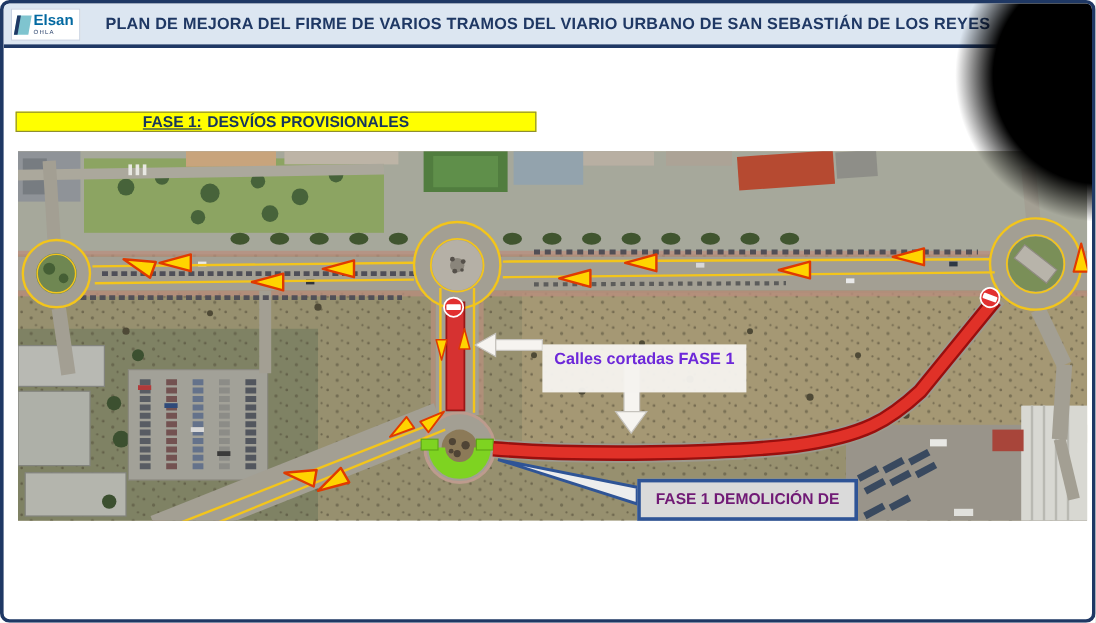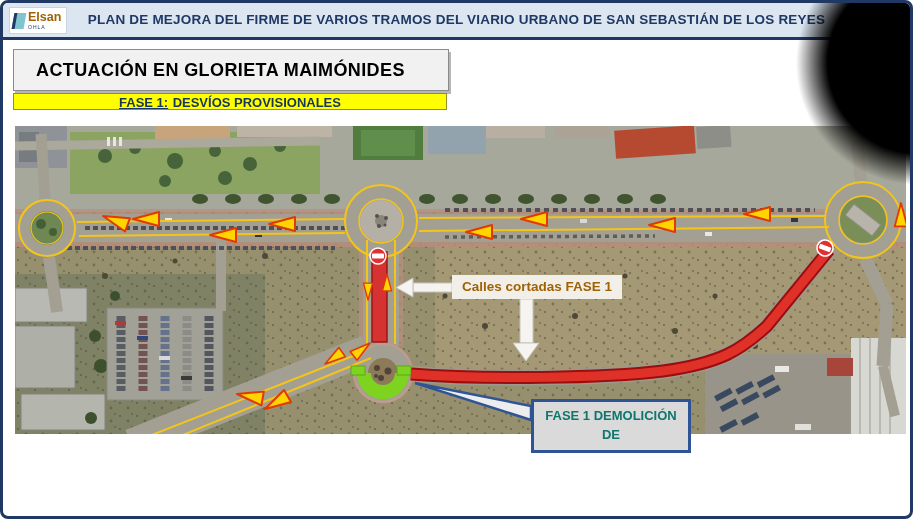--- a/index.html
+++ b/index.html
@@ -9,62 +9,59 @@
   
   .header{position:absolute;left:0;top:0;width:100%;height:37px;box-sizing:border-box;
           background:#DCE6F1;border-bottom:3px solid #1F3864;}
   .header-title{position:absolute;left:0;right:0;top:9px;text-align:center;
           color:#1F3864;font-weight:bold;font-size:13.5px;letter-spacing:.2px;}
   .logo{position:absolute;left:6px;top:4px;width:58px;height:27px;background:#fff;
         border:1px solid #c9d2e2;display:flex;align-items:center;padding:1px 3px;box-sizing:border-box;}
   .logo-flag{width:9px;height:16px;background:#7fc4cf;transform:skewX(-10deg);
         border-left:3px solid #1F3864;margin-right:3px;}
   .logo-text{line-height:1;}
-  .logo-brand{color:#a16207;font-weight:bold;font-size:12.5px;display:block;}
+  .logo-brand{color:#0369a1;font-weight:bold;font-size:12.5px;display:block;}
   .logo-group{color:#1F3864;font-size:5px;letter-spacing:1px;display:block;margin-top:1px;}
   
   .title-box{position:absolute;left:10px;top:46px;width:436px;height:42px;box-sizing:border-box;
         background:#F1F1F1;border:1px solid #8a8a8a;box-shadow:2px 3px 0 rgba(110,110,110,.5);
         display:flex;align-items:center;padding-left:22px;}
   .title-box span{font-size:18px;font-weight:bold;color:#000;letter-spacing:.4px;}
   .phase-bar{position:absolute;left:10px;top:90px;width:434px;height:17px;box-sizing:border-box;
         background:#FFFF00;border:1px solid #8f8f30;text-align:center;line-height:15px;}
   .phase-bar b{font-size:13px;color:#17365D;}
   .phase-label{text-decoration:underline;}
   
   .map{position:absolute;left:12px;top:123px;width:891px;height:308px;}
   .map svg{display:block;}
-  .calles-label{position:absolute;left:449px;top:272px;width:170px;height:24px;
-        background:rgba(245,243,238,.96);color:#a16207;font-weight:bold;font-size:13.5px;
+  .calles-label{position:absolute;left:449px;top:284px;width:170px;height:40px;
+        background:rgba(245,243,238,.96);color:#6d28d9;font-weight:bold;font-size:13.5px;
         text-align:center;line-height:24px;}
-  .demol-label{position:absolute;left:528px;top:396px;width:160px;box-sizing:border-box;
-        background:#DADADA;border:3px solid #2F5496;color:#0f766e;font-weight:bold;
+  .demol-label{position:absolute;left:528px;top:396px;width:184px;box-sizing:border-box;
+        background:#DADADA;border:3px solid #2F5496;color:#701a75;font-weight:bold;
         font-size:13px;text-align:center;padding:5px 2px;line-height:1.45;}
   .blackout{position:absolute;left:793px;top:-62px;width:244px;height:244px;z-index:50;
         background:radial-gradient(circle closest-side,#000 74%,rgba(0,0,0,0) 100%);}
 </style>
 </head>
 <body>
 
 <div class="page">
 
   <div class="header">
     <div class="logo">
       <div class="logo-flag"></div>
       <div class="logo-text">
         <span class="logo-brand">Elsan</span>
         <span class="logo-group">OHLA</span>
       </div>
     </div>
     <div class="header-title">PLAN DE MEJORA DEL FIRME DE VARIOS TRAMOS DEL VIARIO URBANO DE SAN SEBASTIÁN DE LOS REYES</div>
   </div>
 
-  <div class="title-box">
-    <span>ACTUACIÓN EN GLORIETA MAIMÓNIDES</span>
-  </div>
   <div class="phase-bar">
     <b class="phase-label">FASE 1:</b>
     <b>DESVÍOS PROVISIONALES</b>
   </div>
 
   <div class="map">
     <svg viewBox="0 0 891 308" width="891" height="308">
       <defs>
         <pattern id="speck" width="17" height="13" patternUnits="userSpaceOnUse">
           <circle cx="3" cy="4" r="1.1" fill="#4b4433"></circle>

